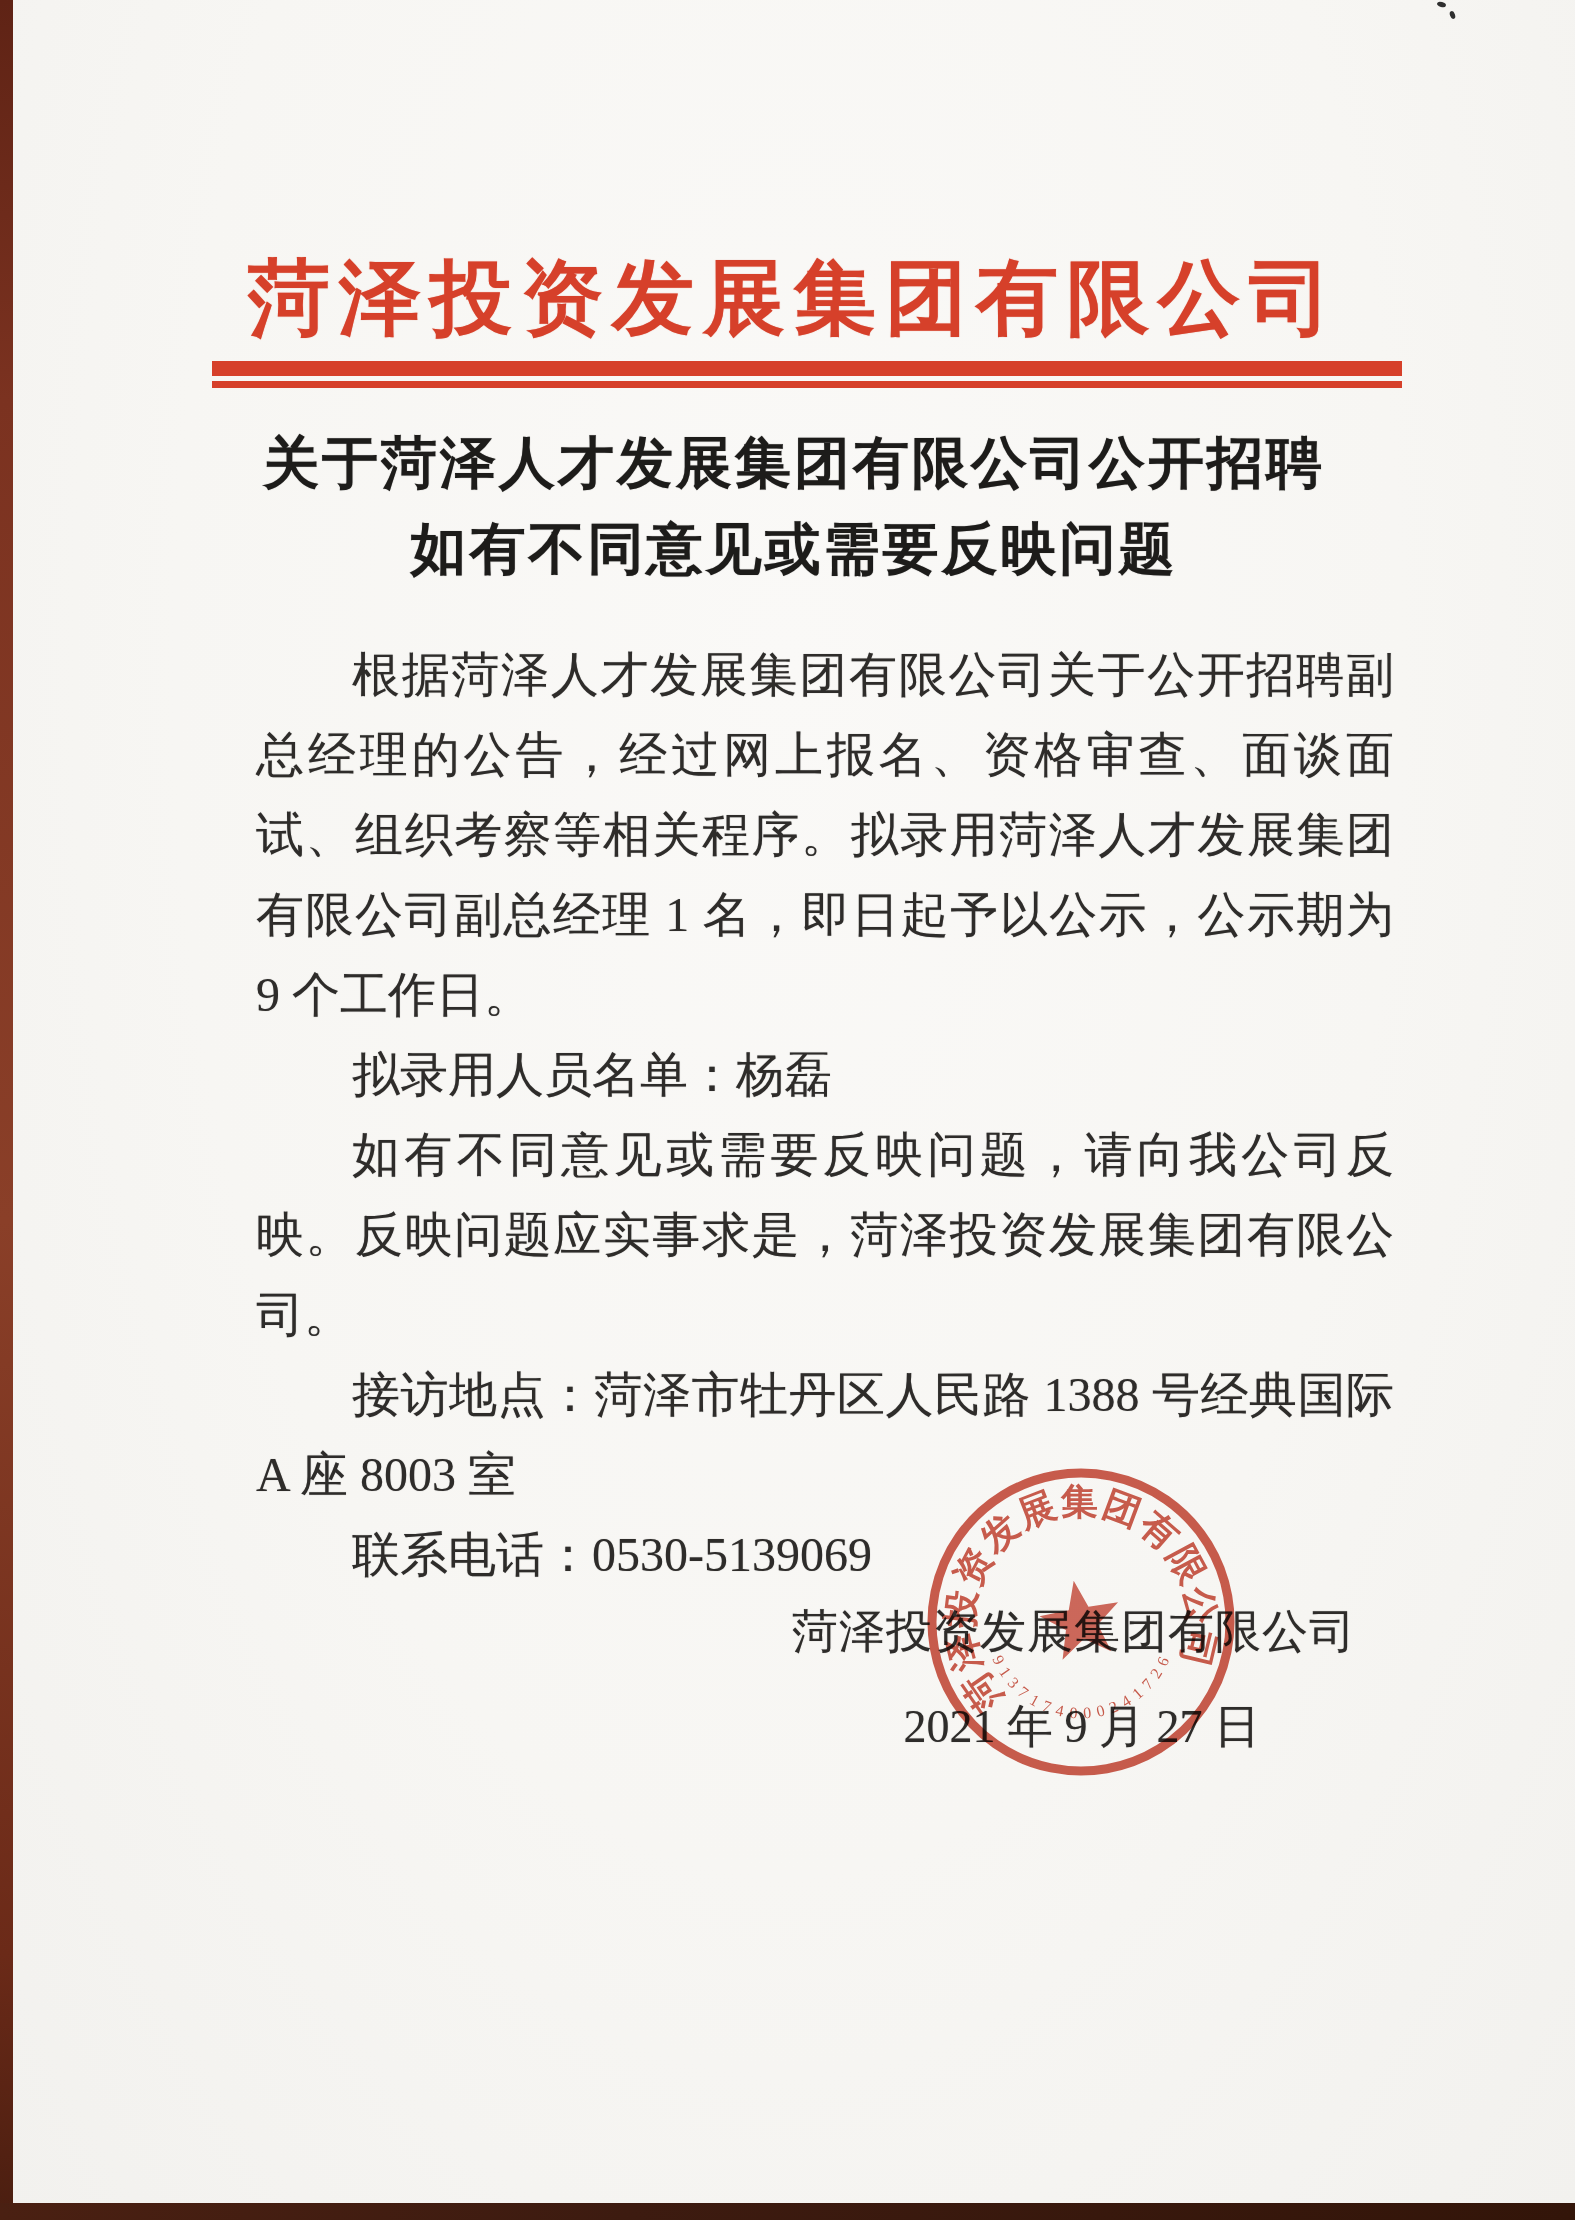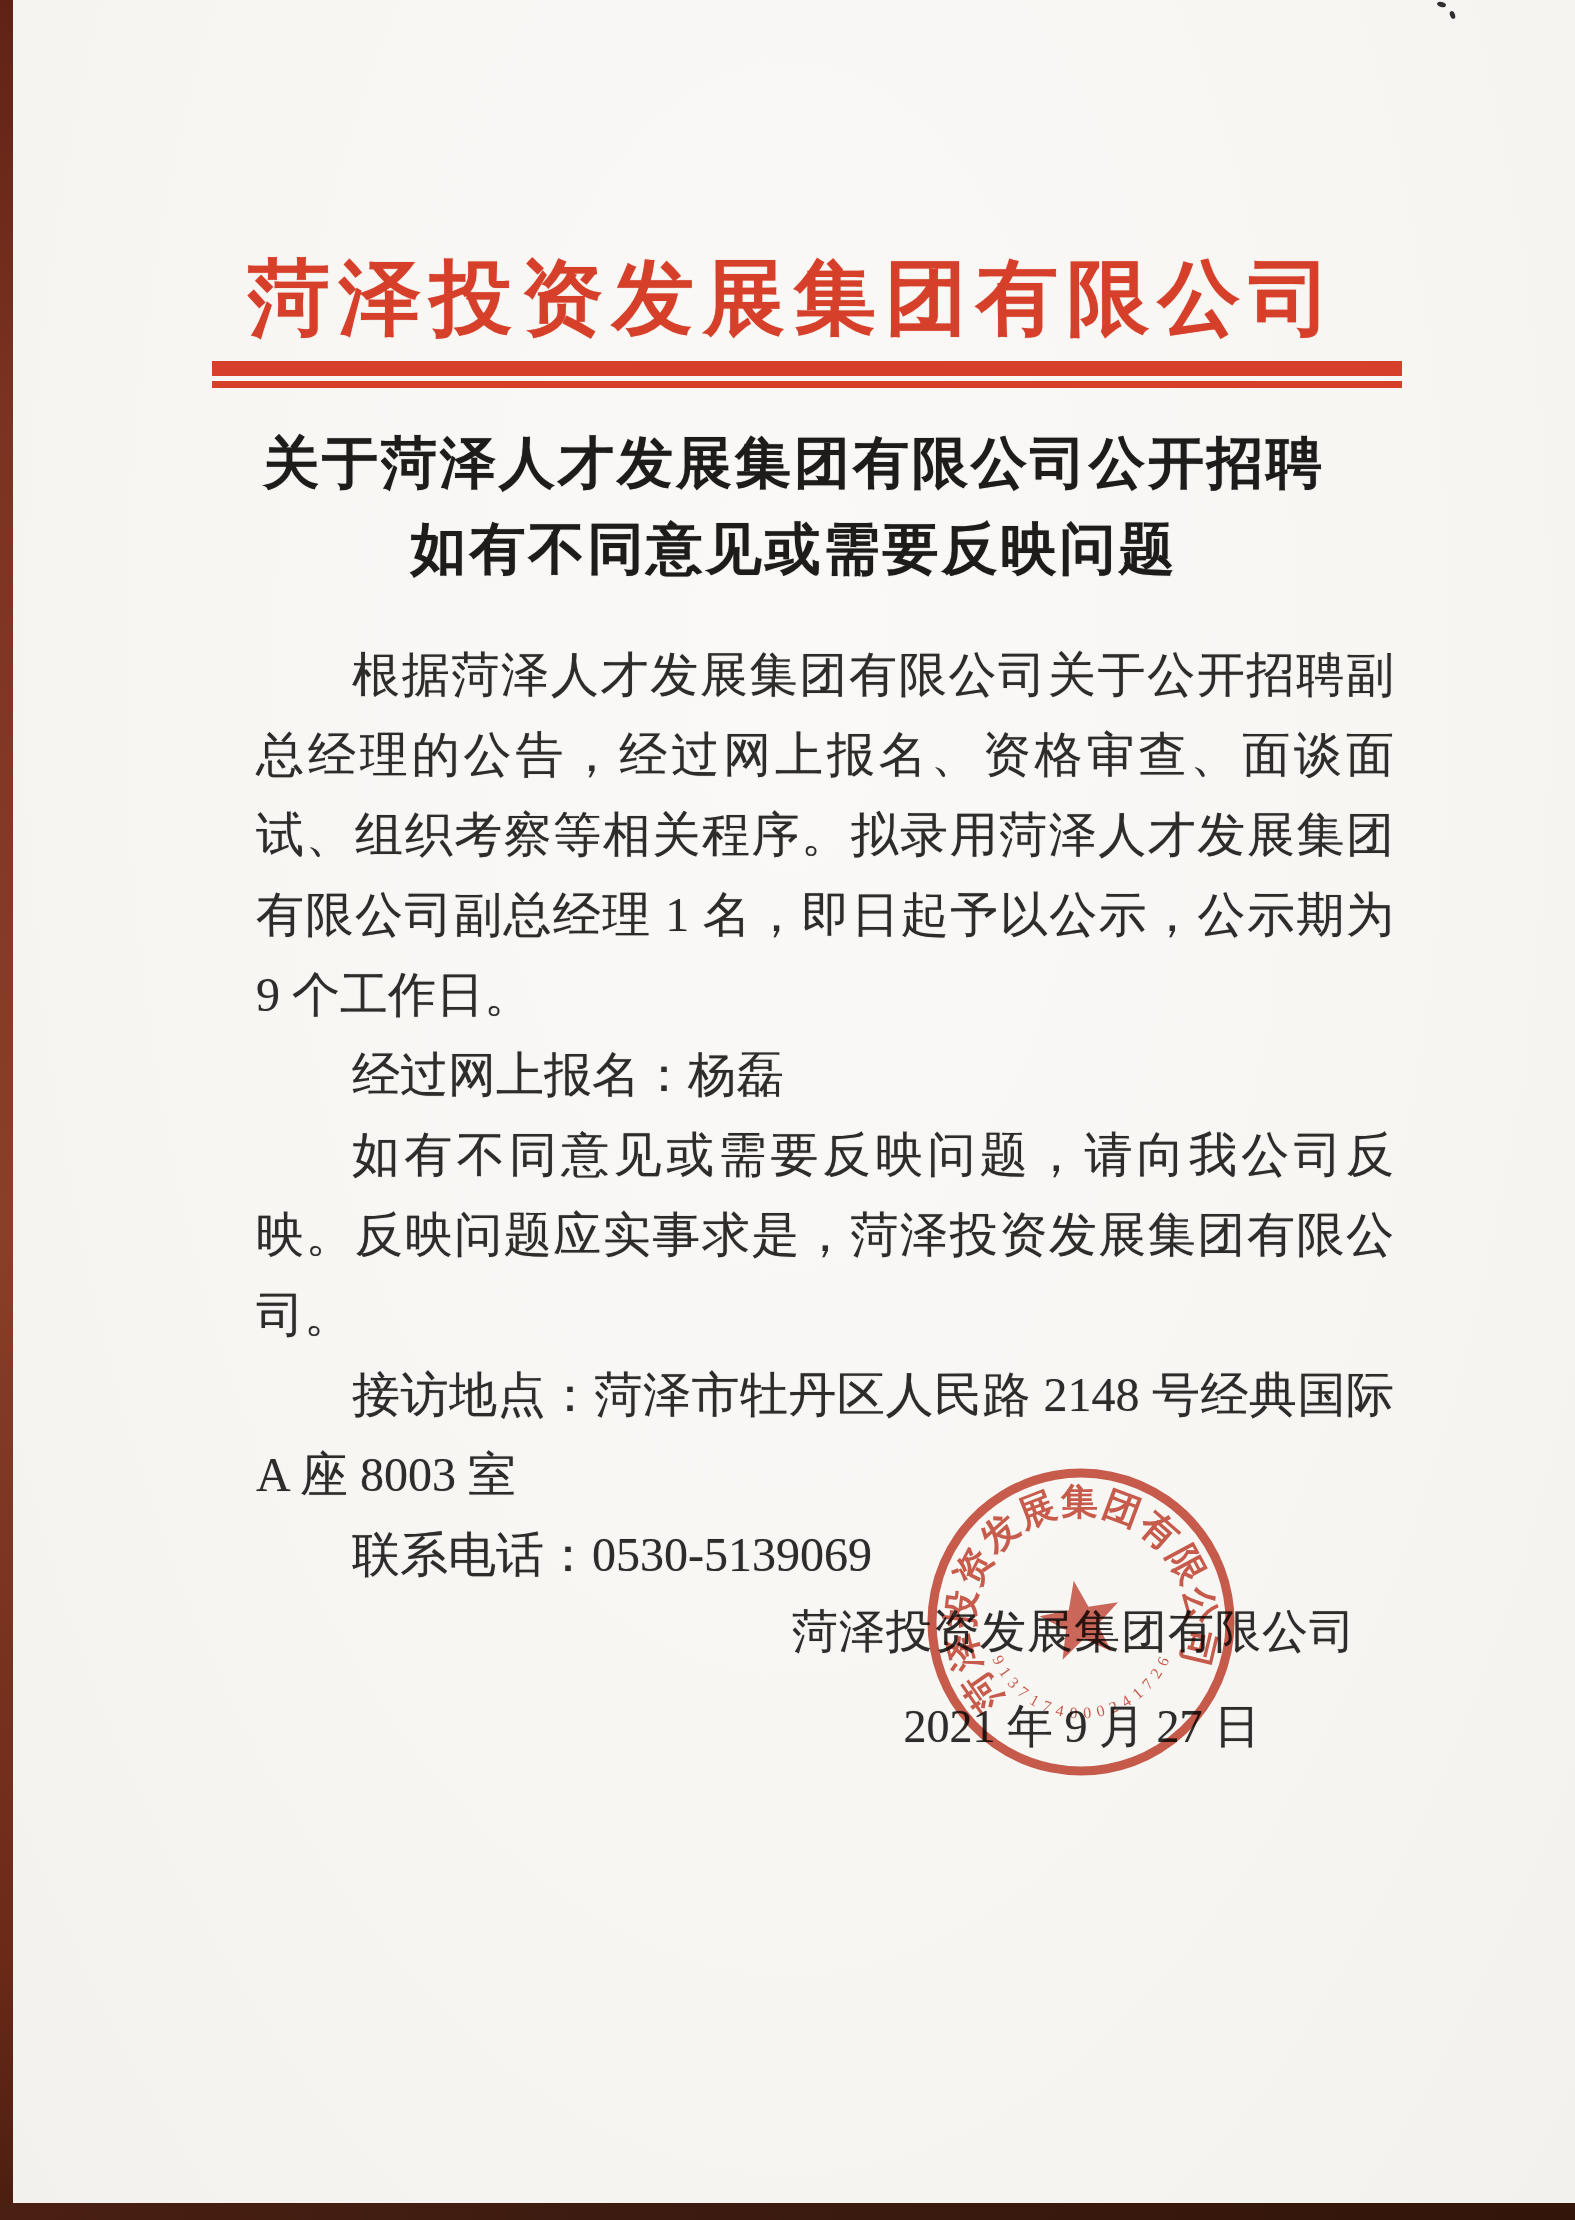--- a/index.html
+++ b/index.html
@@ -84,23 +84,23 @@
 <div class="rule thick"></div>
 <div class="rule thin"></div>
 
 <div class="doc-title">
   <div>关于菏泽人才发展集团有限公司公开招聘</div>
   <div>如有不同意见或需要反映问题</div>
 </div>
 
 <div class="body-text">
   <p>根据菏泽人才发展集团有限公司关于公开招聘副总经理的公告，经过网上报名、资格审查、面谈面试、组织考察等相关程序。拟录用菏泽人才发展集团有限公司副总经理 1 名，即日起予以公示，公示期为 9 个工作日。</p>
-  <p>经过网上报名：杨磊</p>
+  <p>拟录用人员名单：杨磊</p>
   <p>如有不同意见或需要反映问题，请向我公司反映。反映问题应实事求是，菏泽投资发展集团有限公司。</p>
-  <p>接访地点：菏泽市牡丹区人民路 2148 号经典国际 A 座 8003 室</p>
+  <p>接访地点：菏泽市牡丹区人民路 1388 号经典国际 A 座 8003 室</p>
   <p>联系电话：0530-5139069</p>
 </div>
 
 <div class="signature">菏泽投资发展集团有限公司</div>
 <div class="sign-date">2021 年 9 月 27 日</div>
 
 <svg class="seal" viewBox="0 0 320 320" aria-hidden="true">
   <g transform="rotate(-10 160 160)">
     <circle cx="160" cy="160" r="149" fill="none" stroke="currentColor" stroke-width="9"></circle>
     <path id="sealArcTop" d="M 71.5 222 A 108 108 0 1 1 248.5 222" fill="none"></path>

